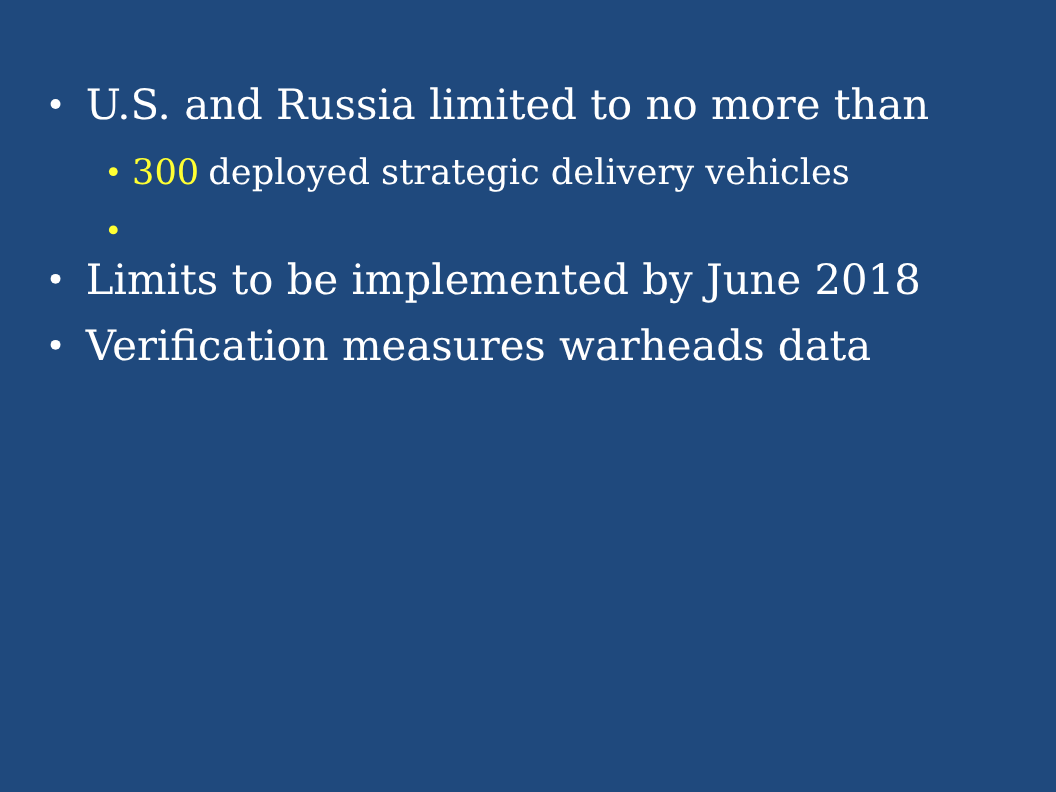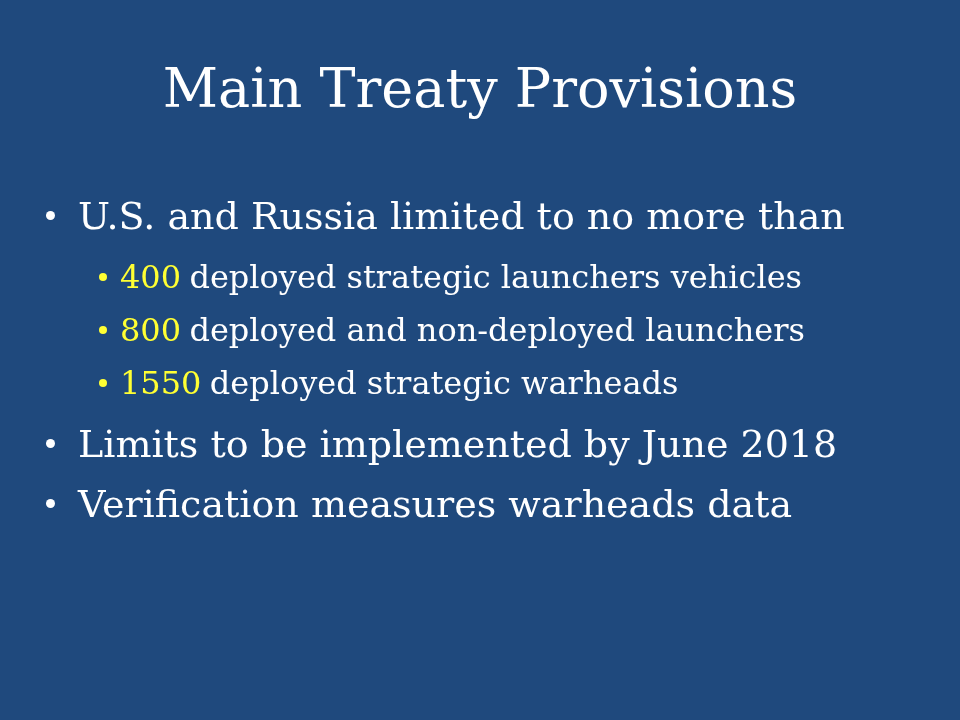--- a/index.html
+++ b/index.html
@@ -82,53 +82,45 @@
   }
   .nowrap {
     white-space: nowrap;
   }
 </style>
 </head>
 <body>
 
 <div class="slide">
 
-  <h1 class="slide-title">Main Treaty Provisions</h1>
 
   <div class="content">
 
     <div class="bullet-row l1">
       <span class="dot-cell-l1">
         <span class="dot dot-l1"></span>
       </span>
       <span class="nowrap">U.S. and Russia limited to no more than</span>
     </div>
 
     <div class="sub-group">
 
       <div class="bullet-row l2 sub-row">
         <span class="dot-cell-l2">
           <span class="dot dot-l2"></span>
         </span>
-        <span class="nowrap"><span class="num">400</span><span>deployed strategic launchers vehicles</span></span>
+        <span class="nowrap"><span class="num">300</span><span>deployed strategic delivery vehicles</span></span>
       </div>
 
       <div class="bullet-row l2 sub-row">
         <span class="dot-cell-l2">
           <span class="dot dot-l2"></span>
         </span>
-        <span class="nowrap"><span class="num">800</span><span>deployed and non-deployed launchers</span></span>
       </div>
 
-      <div class="bullet-row l2 sub-row">
-        <span class="dot-cell-l2">
-          <span class="dot dot-l2"></span>
-        </span>
-        <span class="nowrap"><span class="num">1550</span><span>deployed strategic warheads</span></span>
-      </div>
 
     </div>
 
     <div class="bullet-row l1 row-b2">
       <span class="dot-cell-l1">
         <span class="dot dot-l1"></span>
       </span>
       <span class="nowrap">Limits to be implemented by June 2018</span>
     </div>
 

